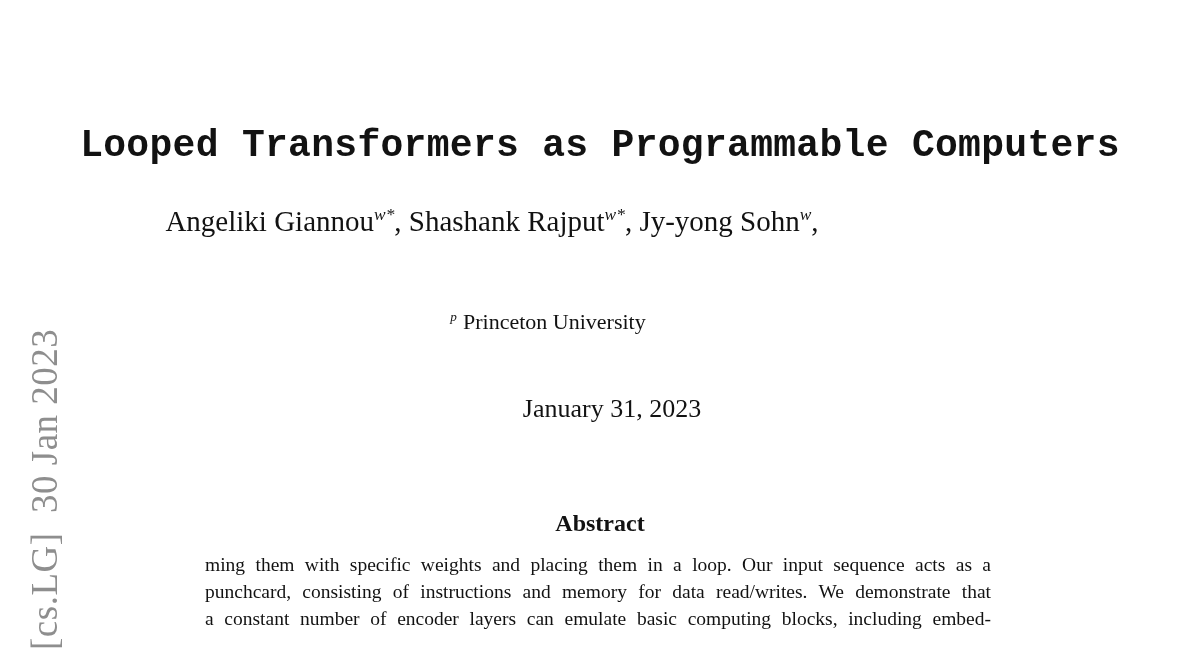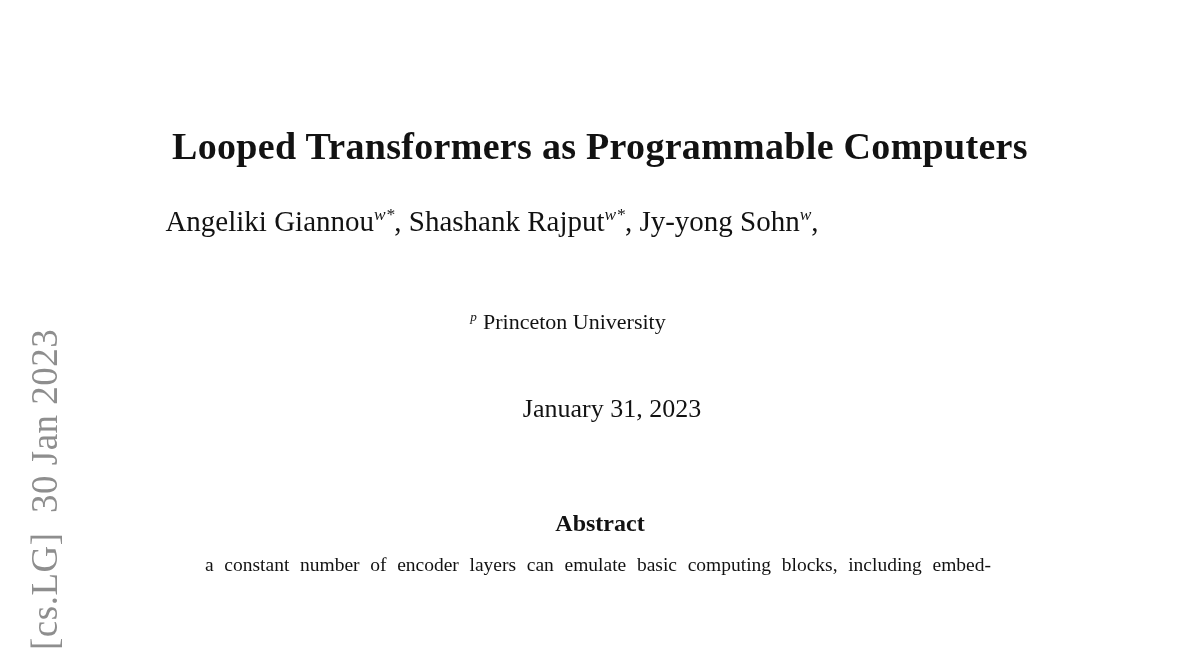--- a/index.html
+++ b/index.html
@@ -59,21 +59,20 @@
   }
 
   .affils {
     position: absolute;
     top: 304px;
     left: 0;
     width: 1096px;
     text-align: center;
     font-size: 22px;
     line-height: 35px;
-    margin-left: 20px;
   }
   .affil-name { margin-left: 0.28em; }
 
   .date {
     position: absolute;
     top: 394px;
     left: 0;
     width: 1200px;
     text-align: center;
     font-size: 26px;
@@ -104,29 +103,31 @@
     text-align: justify;
     text-align-last: justify;
     white-space: normal;
   }
 </style>
 </head>
 <body>
 
 <div class="watermark">[cs.LG]  30 Jan 2023</div>
 
-<h1 class="title" style="margin:0;">Looped Transformers as Programmable Computers</h1>
+<h1 class="title" style="margin:0;font-family:Liberation Mono, monospace;">Looped Transformers as Programmable Computers</h1>
 
 <div class="authors">
   <div><span>Angeliki Giannou</span><sup>w*</sup><span>, </span><span>Shashank Rajput</span><sup>w*</sup><span>, </span><span>Jy-yong Sohn</span><sup>w</sup><span>,</span></div>
 </div>
 
 <div class="affils">
   <div><sup>p</sup><span class="affil-name">Princeton University</span></div>
 </div>
 
 <div class="date">January 31, 2023</div>
 
 <div class="abstract-heading">Abstract</div>
 
 <div class="abstract">
+  <div class="abs-line">ming them with specific weights and placing them in a loop. Our input sequence acts as a</div>
+  <div class="abs-line">punchcard, consisting of instructions and memory for data read/writes. We demonstrate that</div>
   <div class="abs-line">a constant number of encoder layers can emulate basic computing blocks, including embed-</div>
 </div>
 
 </body></html>

